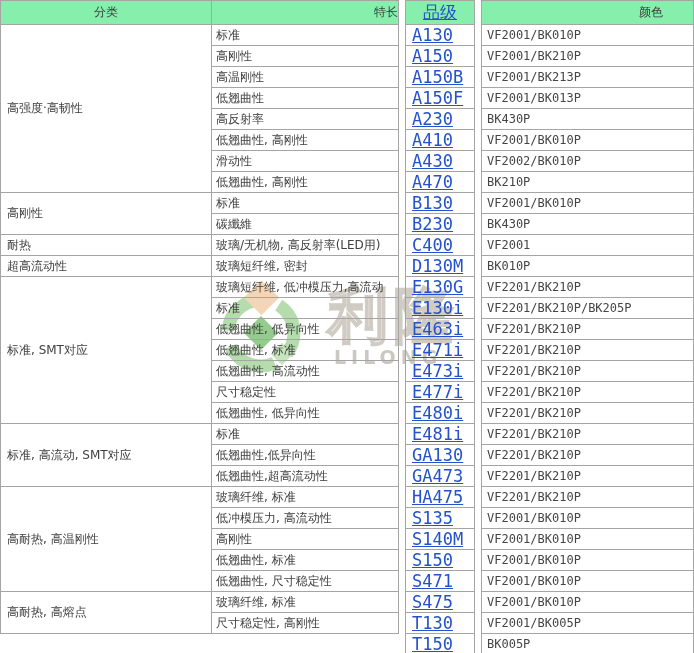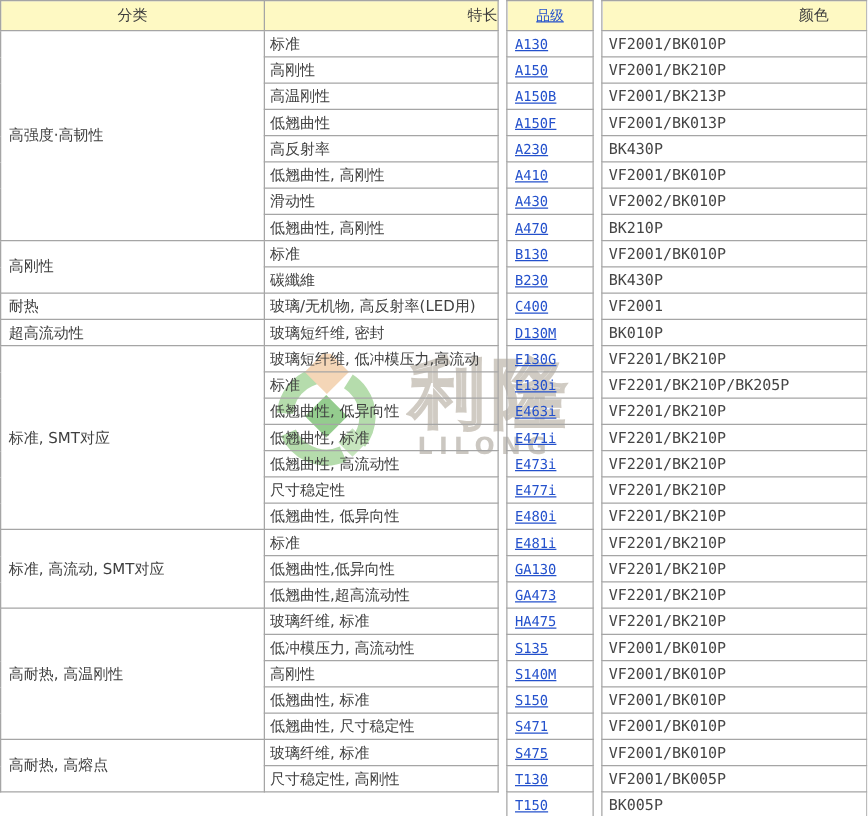--- a/index.html
+++ b/index.html
@@ -35,36 +35,36 @@
   #tableA{width:396px;}
   #tableB{width:68px;margin:0 6px;}
   #tableC{width:218px;}
   th,td{
     border:1px solid #a5a5a5;
     padding:0;margin:0;
     overflow:hidden;white-space:nowrap;
     background:transparent;
   }
   th{
-    background:#fef9c3;
+    background:#86efac;
     height:23px;font-weight:normal;font-size:12px;color:#3c3c3c;
   }
   td{height:20px;vertical-align:middle;}
   .thA1{width:210px;text-align:center;}
   .thA2{width:186px;text-align:right;}
   .thB{width:68px;text-align:center;}
   .thC1{width:152px;text-align:right;padding-right:30px;}
   .cat-cell{padding-left:6px;text-align:left;vertical-align:middle;margin-left:40px;}
   .feat-cell{padding-left:4px;text-align:left;margin-left:20px;}
   .grade-cell{padding-left:6px;text-align:left;}
   .color-cell{padding-left:5px;text-align:left;font-family:"DejaVu Sans Mono","Liberation Mono",monospace;font-size:12px;color:#454545;}
   a.grade-link, a.hdr-link{
     color:#2451cc;text-decoration:underline;
     font-family:"DejaVu Sans Mono","Liberation Mono",monospace;
-    font-size:11px;
+    font-size:17px;
   }
 </style>
 </head>
 <body>
 
 <div class="wrap">
 
   <div class="watermark">
     <svg class="wm-logo" width="100" height="100" viewBox="0 0 100 100">
       <g opacity="0.85">

